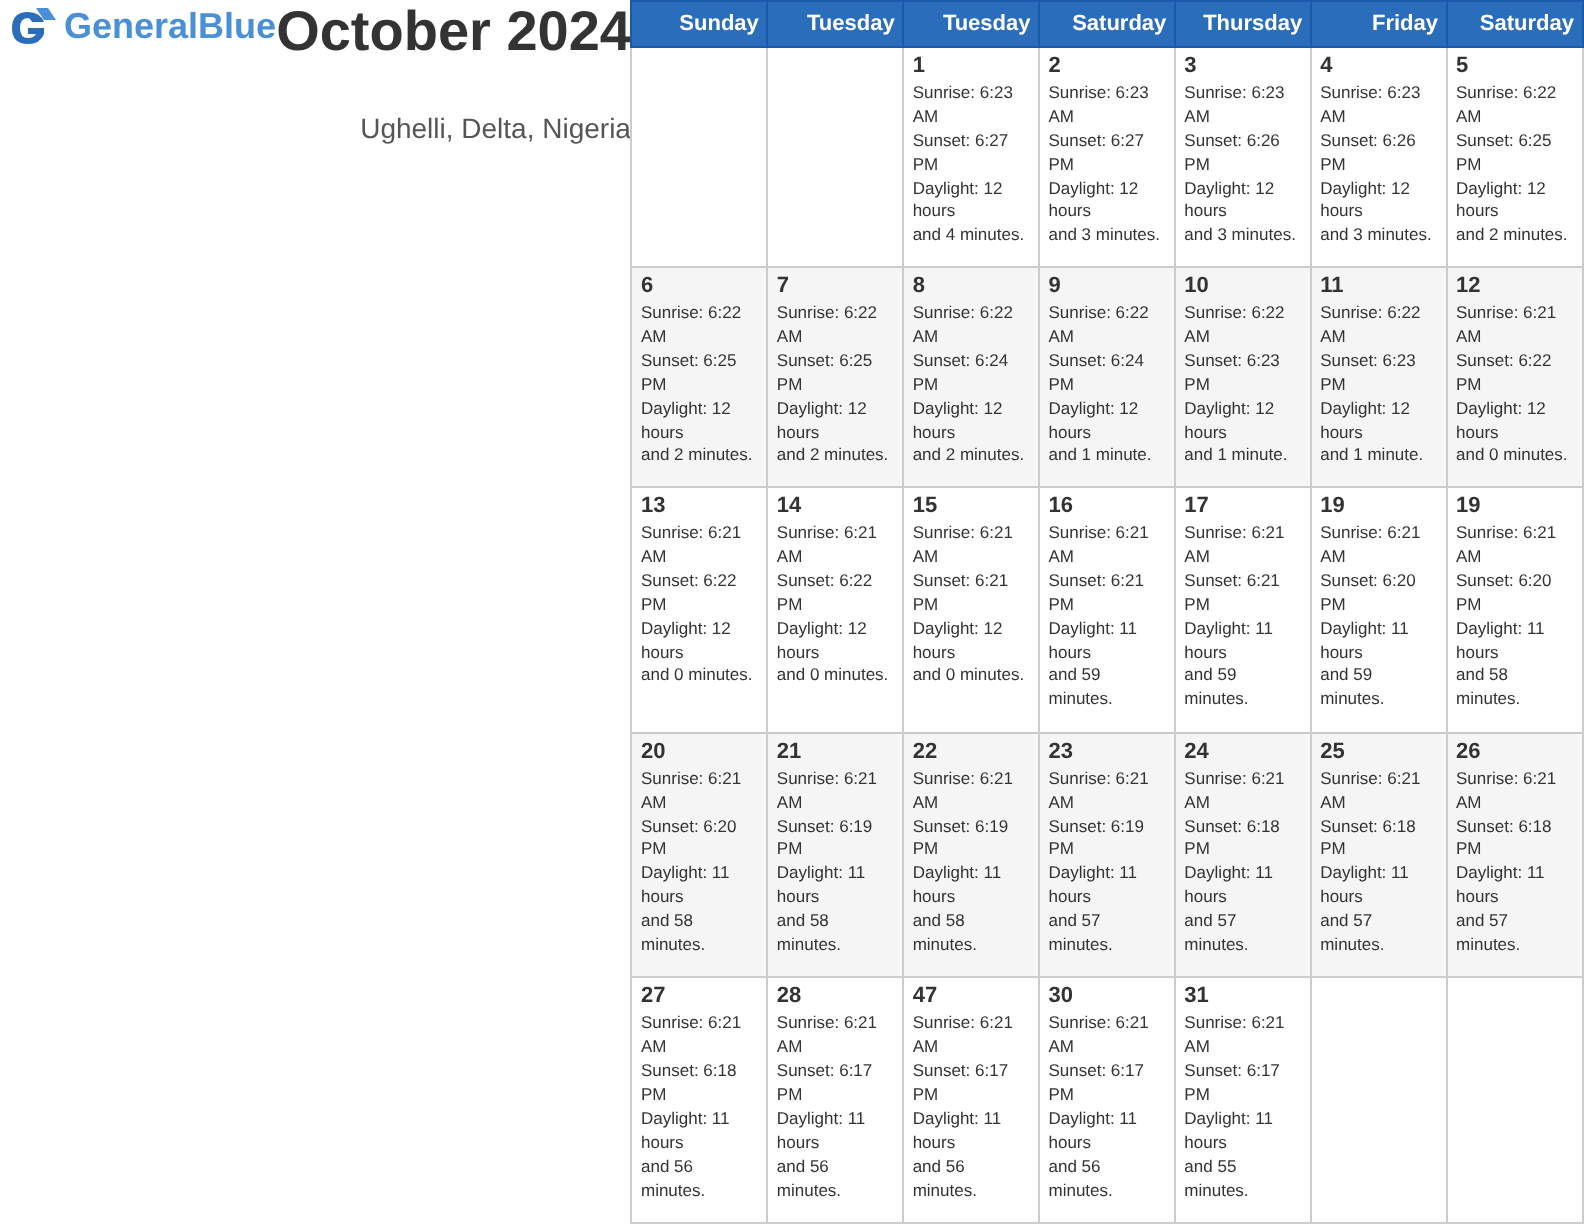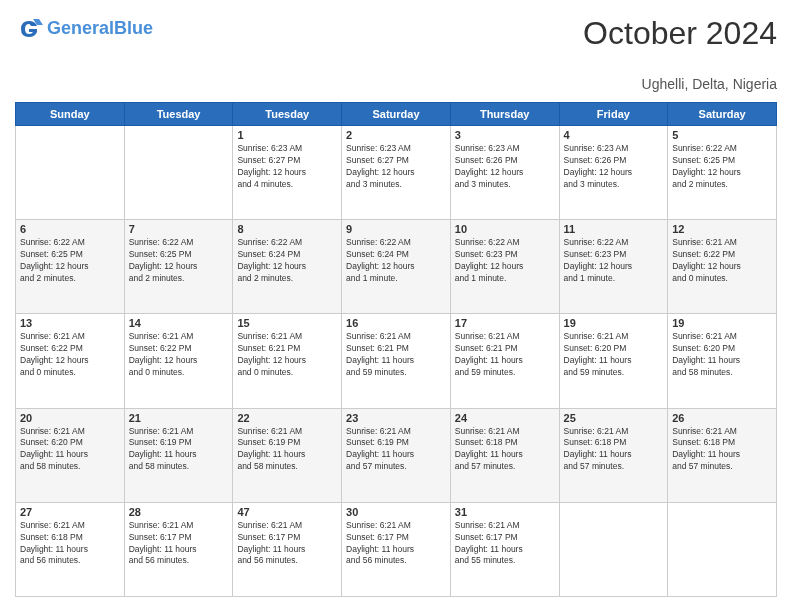--- a/index.html
+++ b/index.html
@@ -6,23 +6,22 @@
     body {
       font-family: Arial, sans-serif;
       background: #fff;
       width: 792px;
       height: 612px;
       overflow: hidden;
     }
     .page {
       width: 792px;
       height: 612px;
-      padding: 15px;
       display: flex;
-      flex-direction: column;
+      flex-direction: row;
     }
     .header {
       display: flex;
       justify-content: space-between;
       align-items: flex-start;
       margin-bottom: 10px;
     }
     .logo {
       display: flex;
       align-items: center;
@@ -38,43 +37,43 @@
     }
     .logo-icon {
       width: 28px;
       height: 28px;
       margin-right: 4px;
     }
     .title-section {
       text-align: right;
     }
     .month-title {
-      font-size: 32px;
-      font-weight: normal;
+      font-size: 28px;
+      font-weight: bold;
       color: #333;
     }
     .location {
       font-size: 14px;
       color: #555;
       margin-top: 24px;
     }
     .calendar {
       flex: 1;
       border: 1px solid #ccc;
       border-collapse: collapse;
       width: 100%;
       table-layout: fixed;
     }
     .calendar th {
       background: #2a6ebb;
       color: #fff;
       font-size: 11px;
       font-weight: bold;
       padding: 5px 4px;
-      text-align: center;
+      text-align: right;
       border: 1px solid #1a5aaa;
     }
     .calendar td {
       vertical-align: top;
       padding: 3px 4px;
       border: 1px solid #ccc;
       font-size: 9px;
       color: #333;
       height: 82px;
     }

